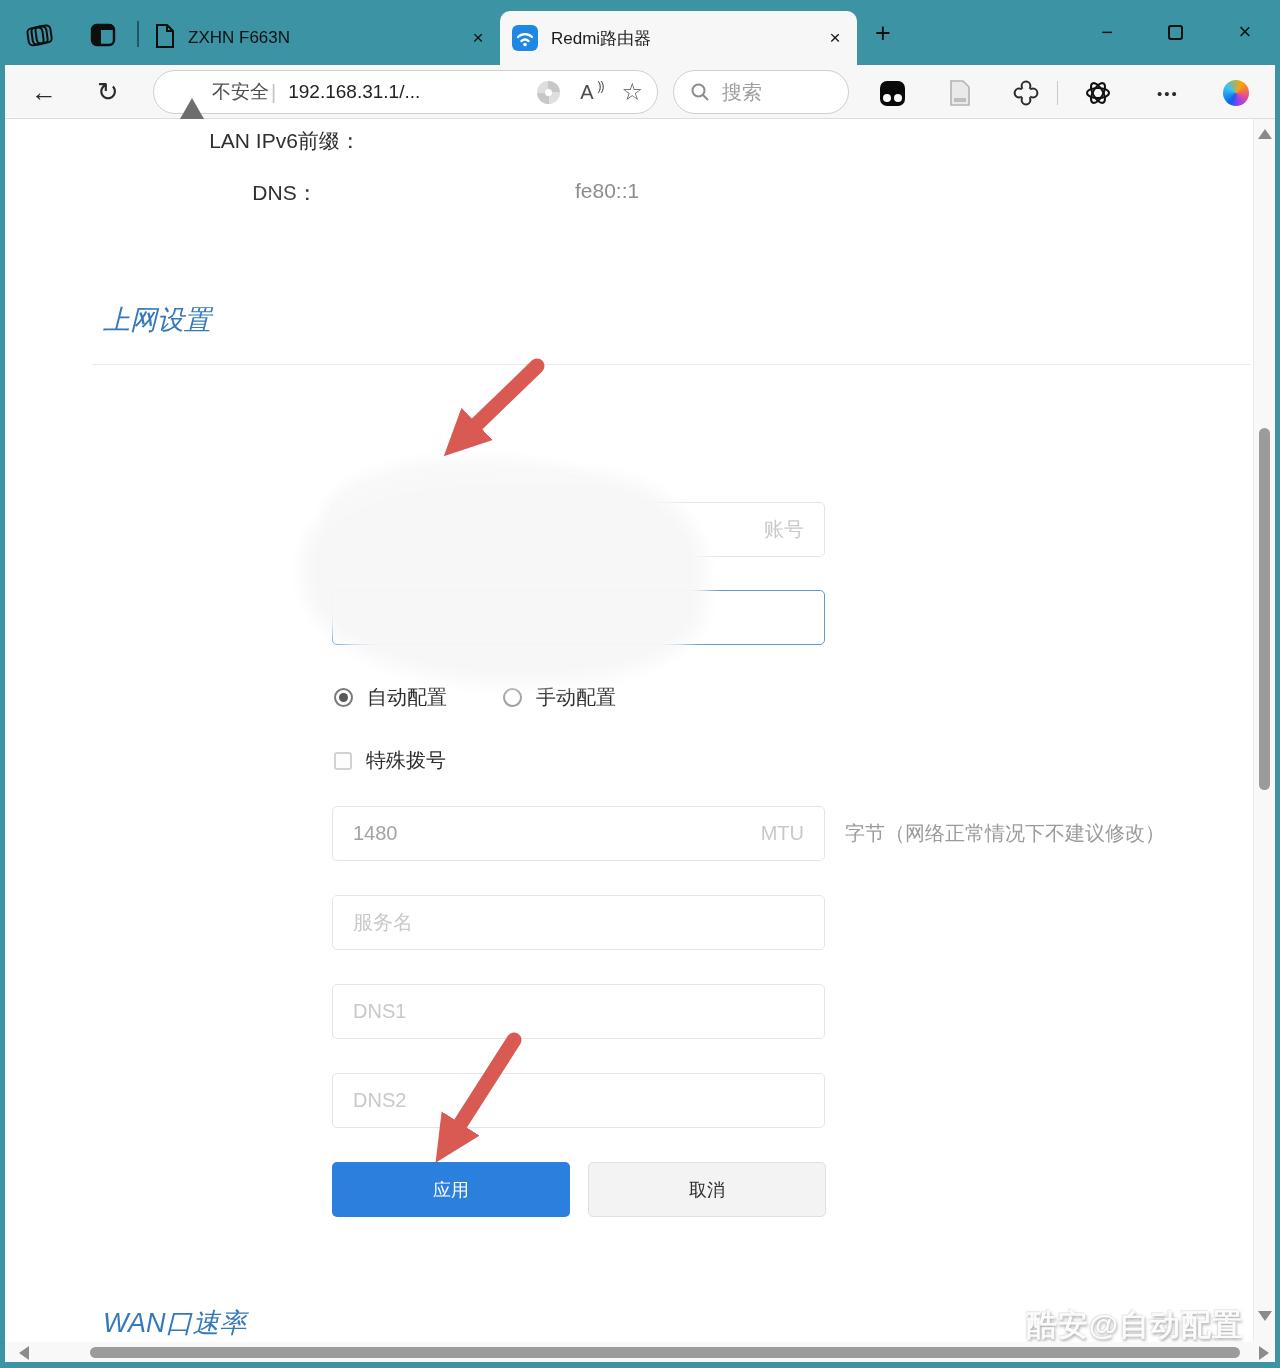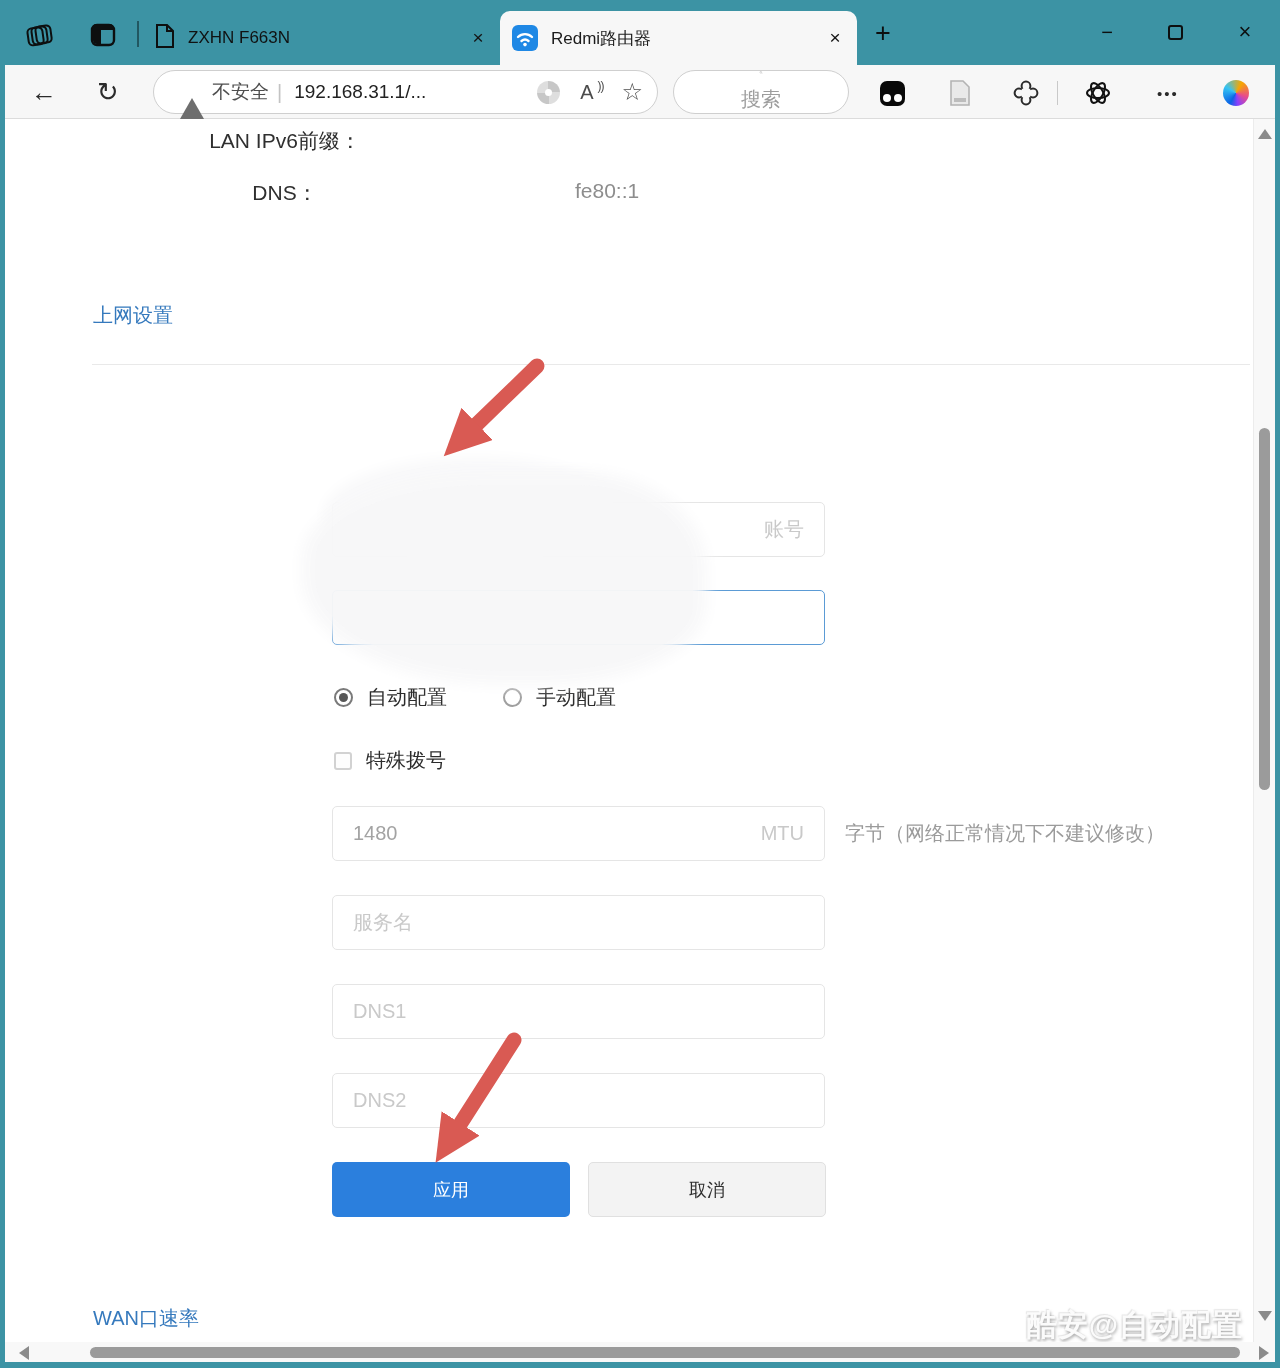--- a/index.html
+++ b/index.html
@@ -33,46 +33,46 @@
   
   .window { position:absolute; left:5px; top:65px; width:1270px; height:1297px; background:#fff; }
 
   
   .toolbar { position:absolute; left:0; top:0; width:1270px; height:54px; background:#f7f7f7; border-bottom:1px solid #dcdcdc; }
   .nav-ico { position:absolute; top:11px; width:34px; height:32px; display:flex; align-items:center; justify-content:center; font-size:26px; color:#2b2b2b; }
   .addr { position:absolute; left:148px; top:5px; width:505px; height:44px; background:#fff; border:1px solid #cfcfcf; border-radius:22px; display:flex; align-items:center; padding:0 14px; }
   .warn-tri { width:24px; height:22px; position:relative; margin:0 8px 0 12px; }
   .warn-tri .tri { width:0; height:0; border-left:12px solid transparent; border-right:12px solid transparent; border-bottom:21px solid #6e6e6e; }
   .warn-tri .bang { position:absolute; left:0; right:0; top:5px; text-align:center; color:#fff; font-size:13px; font-weight:bold; }
-  .sec-label { font-size:19px; color:#4f4f4f; margin-right:8px; }
+  .sec-label { font-size:19px; color:#4f4f4f; margin-right:2px; }
   .addr-sep { color:#c3c3c3; font-size:20px; margin-right:12px; }
   .addr-url { font-size:19px; color:#222; }
   .addr-right { margin-left:auto; display:flex; align-items:center; gap:20px; }
   .pinwheel { width:23px; height:23px; border-radius:50%; background:conic-gradient(#c7c7c7 0 90deg,#dedede 90deg 180deg,#c7c7c7 180deg 270deg,#dedede 270deg); position:relative; }
   .pinwheel::after { content:""; position:absolute; left:8px; top:8px; width:7px; height:7px; border-radius:50%; background:#fff; }
   .read-aloud { position:relative; font-size:20px; color:#4b4b4b; padding-right:8px; }
   .read-aloud i { position:absolute; right:-2px; top:-2px; font-style:normal; font-size:12px; letter-spacing:-1px; color:#4b4b4b; }
   .star { font-size:24px; color:#4f4f4f; }
-  .search-pill { position:absolute; left:668px; top:5px; width:176px; height:44px; background:#fff; border:1px solid #cfcfcf; border-radius:22px; display:flex; align-items:center; padding:0 16px; gap:12px;flex-direction:column; }
+  .search-pill { position:absolute; left:668px; top:5px; width:176px; height:44px; background:#fff; border:1px solid #cfcfcf; border-radius:22px; display:flex; align-items:center; padding:0 16px; gap:12px; }
   .search-ph { font-size:20px; color:#9d9d9d; }
   .tool-right-ico { position:absolute; top:13px; width:30px; height:30px; display:flex; align-items:center; justify-content:center; }
   .ext-dots { width:25px; height:25px; background:#090909; border-radius:7px; position:relative; }
   .ext-dots::before,.ext-dots::after { content:""; position:absolute; bottom:4px; width:8px; height:8px; border-radius:50%; background:#fff; }
   .ext-dots::before { left:3px; } .ext-dots::after { right:3px; }
   .tbar-sep { position:absolute; left:1052px; top:16px; width:1px; height:24px; background:#c9c9c9; }
   .more-dots { font-size:15px; letter-spacing:2px; color:#2b2b2b; }
   .copilot { width:26px; height:26px; border-radius:50%; background:conic-gradient(from 210deg,#0b63e5,#35c3f3 90deg,#f7a600 180deg,#e84c8b 260deg,#8a3ffc 320deg,#0b63e5); }
 
   
   .content { position:absolute; left:0; top:54px; width:1270px; height:1243px; background:#fff; overflow:hidden; }
 
   .info-label { position:absolute; left:0; width:560px; text-align:center; font-size:21px; color:#2f2f2f; }
   .info-value { position:absolute; left:570px; font-size:21px; color:#8d8d8d; }
 
-  .section-h { position:absolute; left:88px; font-size:20px; color:#3579bd; font-weight:400; }
+  .section-h { position:absolute; left:98px; font-size:27px; color:#3579bd; font-weight:400;font-style:italic; }
   .divider { position:absolute; left:87px; width:1158px; height:1px; background:#e9e9e9; }
 
   .field { position:absolute; left:327px; width:493px; height:55px; border:1px solid #e5e5e5; border-radius:5px; background:#fff; display:flex; align-items:center; padding:0 20px; }
   .field .val { font-size:20px; color:#1f1f1f; }
   .field .val.gray { color:#a3a3a3; }
   .field .rlabel { margin-left:auto; font-size:20px; color:#c9c9c9; }
   .field input { border:none; outline:none; flex:1; height:100%; font-size:20px; color:#1f1f1f; background:transparent; font-family:inherit; }
   .field input::placeholder { color:#c9c9c9; }
   .field.focus { border:1px solid #5b9bd5; }
   .chevron { margin-left:14px; width:12px; height:12px; border-right:2px solid #9a9a9a; border-bottom:2px solid #9a9a9a; transform:rotate(45deg) translateY(-3px); }

